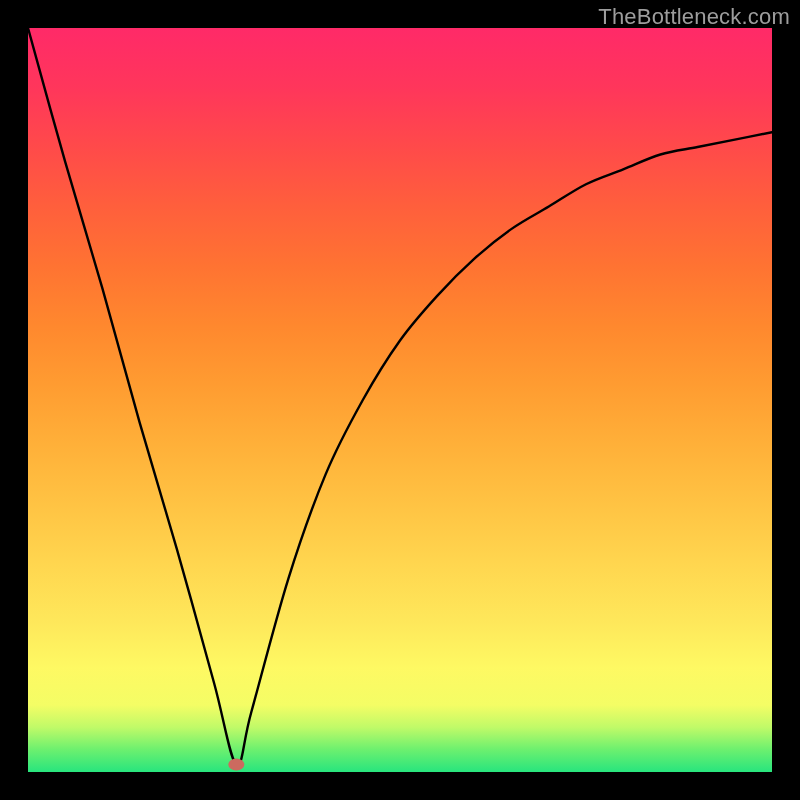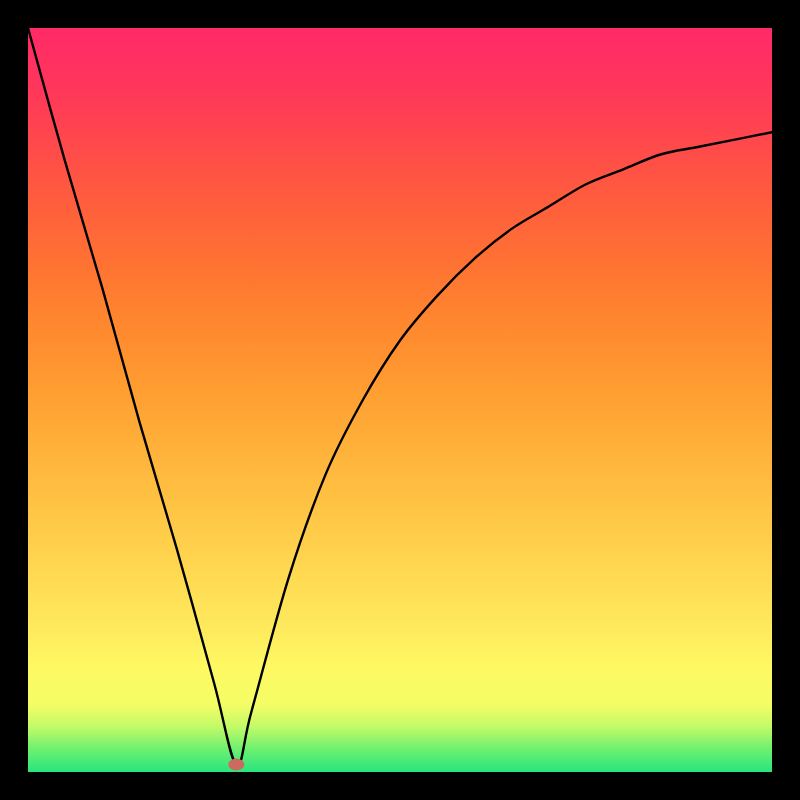--- a/index.html
+++ b/index.html
@@ -64,13 +64,14 @@
 </head>
 <body>
 
 <div class="frame">
   <div class="plot">
     <svg width="744" height="744" viewBox="0 0 744 744">
       <path id="curve-path" fill="none" stroke="#000" stroke-width="2.4" stroke-linecap="round" d="M 0 0 C 6.2 22.32000000000001, 24.800000000000004 90.52000000000007, 37.2 133.92000000000007 C 49.6 177.32000000000008, 62.00000000000001 217, 74.4 260.4 C 86.80000000000001 303.79999999999995, 99.19999999999999 350.92, 111.6 394.32 C 124 437.71999999999997, 136.4 477.4, 148.8 520.8 C 161.20000000000002 564.1999999999999, 176.07999999999998 618.76, 186 654.72 C 195.92000000000002 690.6800000000001, 202.12000000000003 731.5999999999999, 208.32000000000002 736.56 C 214.52 741.52, 214.51999999999998 715.48, 223.2 684.48 C 231.88 653.48, 247.99999999999997 590.24, 260.4 550.56 C 272.79999999999995 510.87999999999994, 285.20000000000005 476.15999999999997, 297.6 446.4 C 310 416.64, 322.40000000000003 394.32, 334.8 372 C 347.2 349.68, 359.6 329.84000000000003, 372 312.48 C 384.4 295.12, 396.80000000000007 281.47999999999996, 409.20000000000005 267.84 C 421.6 254.19999999999996, 434 241.79999999999998, 446.4 230.64 C 458.79999999999995 219.48, 471.20000000000005 209.56, 483.6 200.88 C 496 192.2, 508.4 185.99999999999994, 520.8 178.55999999999995 C 533.1999999999999 171.11999999999995, 545.6 162.44, 558 156.24 C 570.4 150.04000000000002, 582.8000000000001 146.32000000000002, 595.2 141.36 C 607.6 136.4, 620 130.20000000000002, 632.4 126.48000000000002 C 644.8 122.76000000000003, 657.2 121.52000000000008, 669.6 119.04000000000008 C 682 116.56000000000007, 694.4 114.08000000000004, 706.8 111.60000000000002 C 719.1999999999999 109.12, 737.8 105.39999999999998, 744 104.15999999999997"></path>
       <ellipse id="marker-dot" rx="8" ry="6" cx="208.32000000000002" cy="736.56" fill="#cc6a5f"></ellipse>
     </svg>
   </div>
+  <div class="watermark">TheBottleneck.com</div>
 </div>
 
 </body></html>

